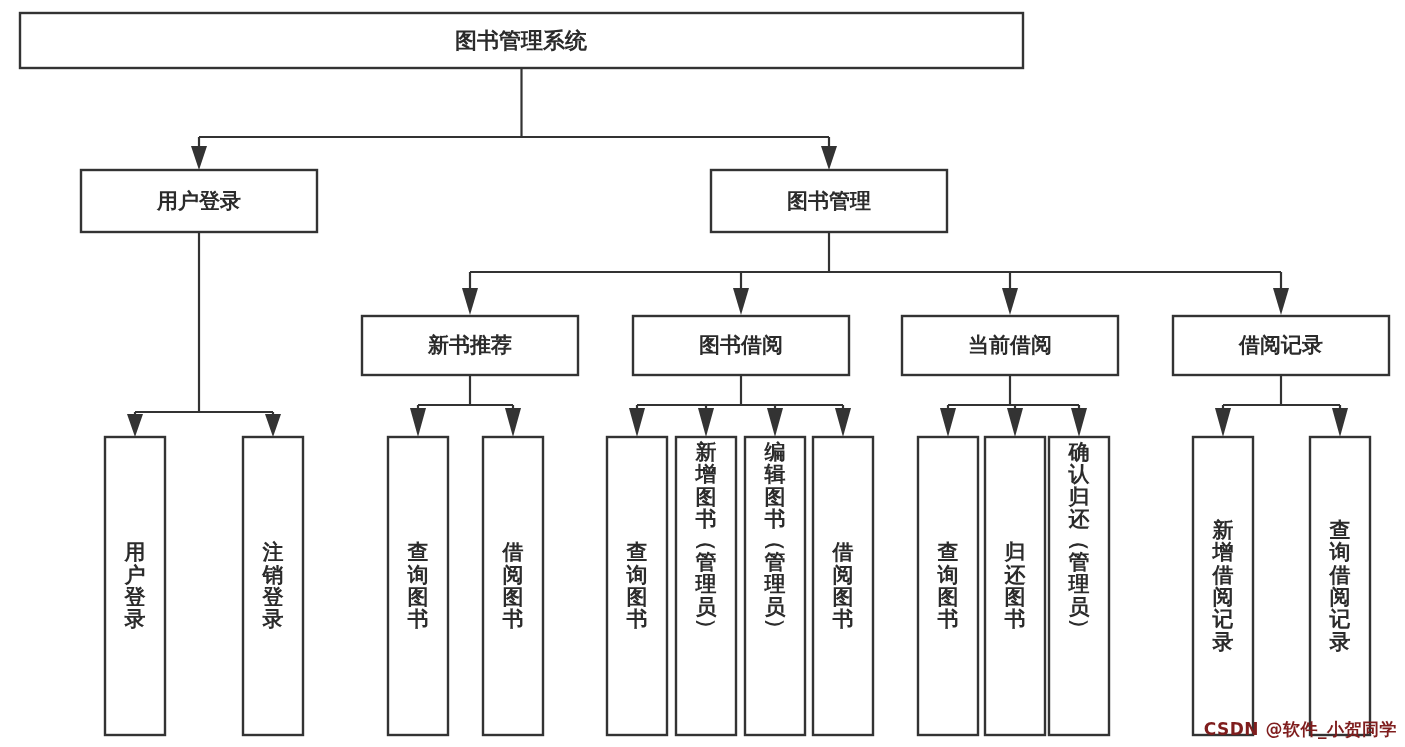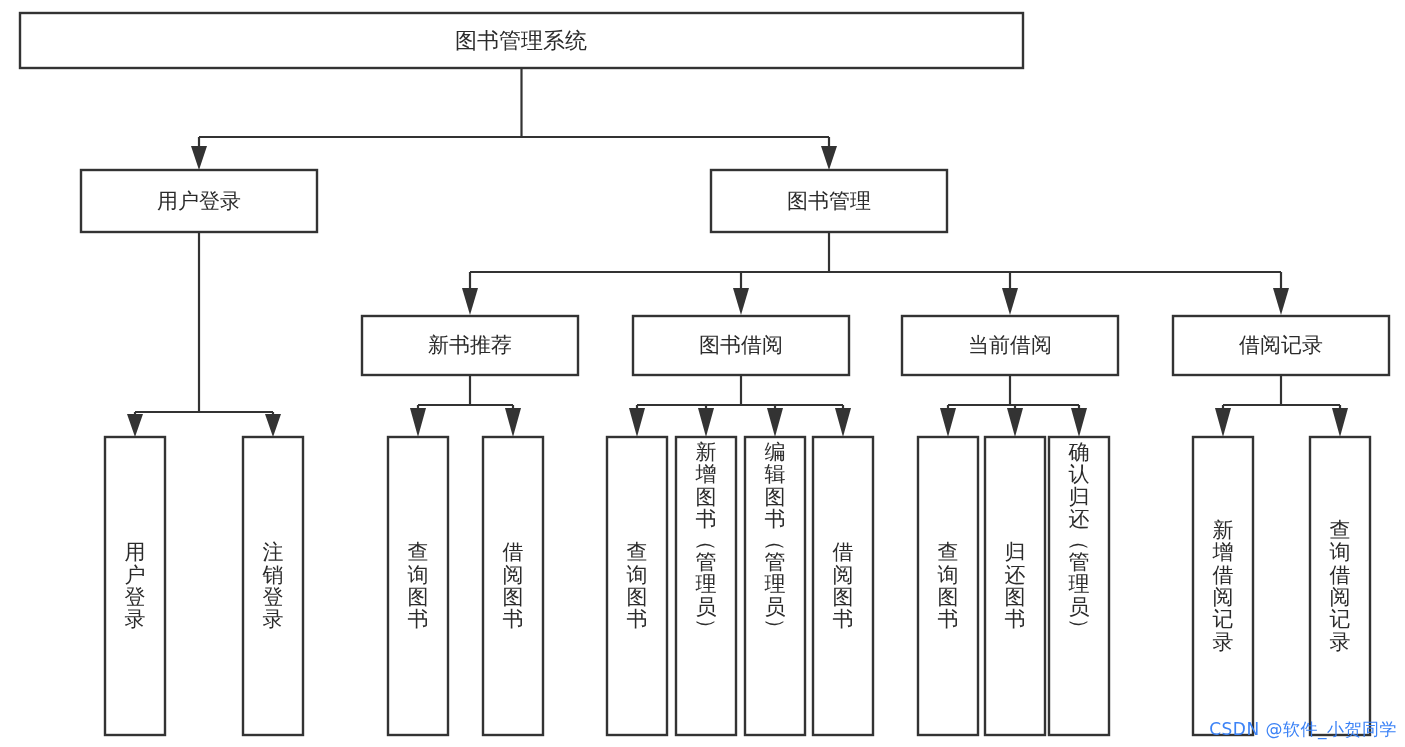--- a/index.html
+++ b/index.html
@@ -9,20 +9,21 @@
   }
   body {
     font-family: "DejaVu Sans", "Liberation Sans", sans-serif;
   }
   #stage {
     position: relative;
     width: 1405px;
     height: 747px;
     background: #ffffff;
     overflow: hidden;
+    font-weight: bold;
   }
   #diagram-svg {
     position: absolute;
     left: 0;
     top: 0;
     width: 1405px;
     height: 747px;
   }
   .node-box {
     fill: #ffffff;
@@ -74,21 +75,21 @@
   .leaf-label span.paren {
     transform: rotate(90deg);
     line-height: 1.0em;
   }
   #watermark {
     position: absolute;
     right: 8px;
     bottom: 6px;
     font-family: "DejaVu Sans", "Liberation Sans", sans-serif;
     font-size: 17px;
-    color: #3b82f6;
+    color: #7f1d1d;
     letter-spacing: 0.5px;
     white-space: nowrap;
     pointer-events: none;
   }
 </style>
 </head>
 <body>
 
 <div id="stage">
 

